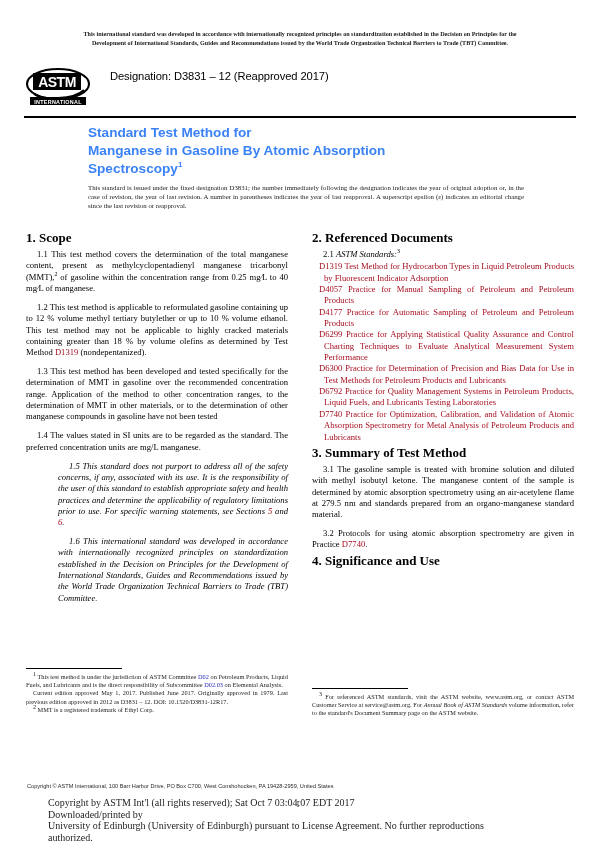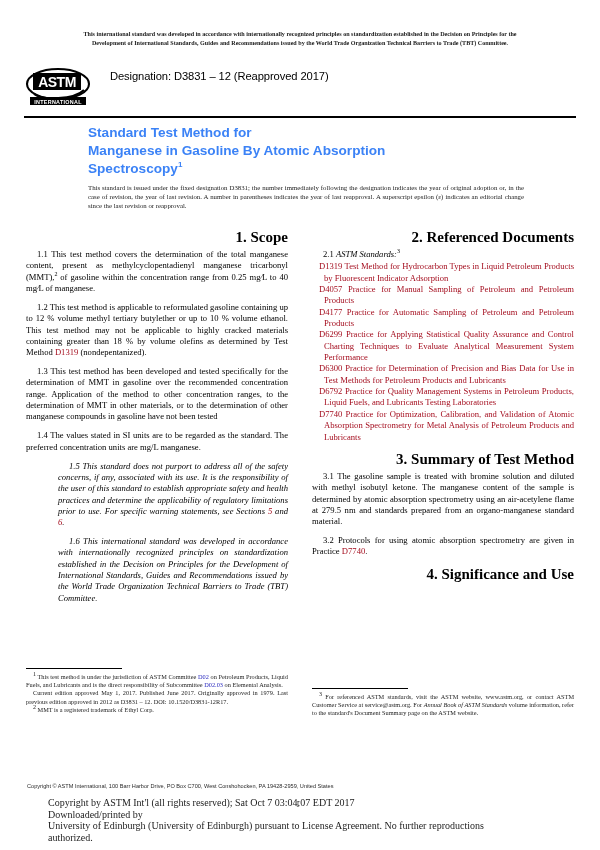--- a/index.html
+++ b/index.html
@@ -104,26 +104,26 @@
     line-height: 11.35px;
     text-align: justify;
     color: #000;
   }
   .col-left  { left: 26px; }
   .col-right { left: 312px; }
 
   h2.sec {
     font-family: "Liberation Serif", serif;
     font-weight: bold;
-    font-size: 15px;
+    font-size: 13px;
     line-height: 11.5px;
     margin: 0 0 5.5px 0;
-    text-align: right;
-  }
-  h2.sec.spaced { margin-top: 11px; }
+    text-align: left;
+  }
+  h2.sec.spaced { margin-top: 4px; }
 
   p.para {
     margin: 0 0 0 0;
     text-indent: 11px;
     text-align: justify;
     hyphens: auto;
   }
   p.para + p.para { margin-top: 7.5px; }
   p.para.it { font-style: italic; margin-left: 32px; }
 

